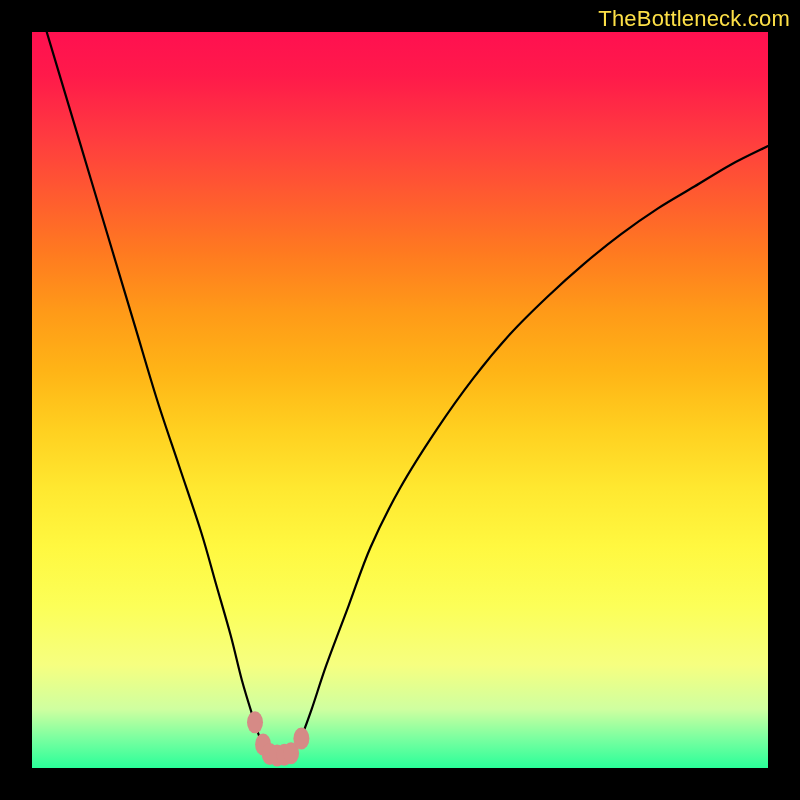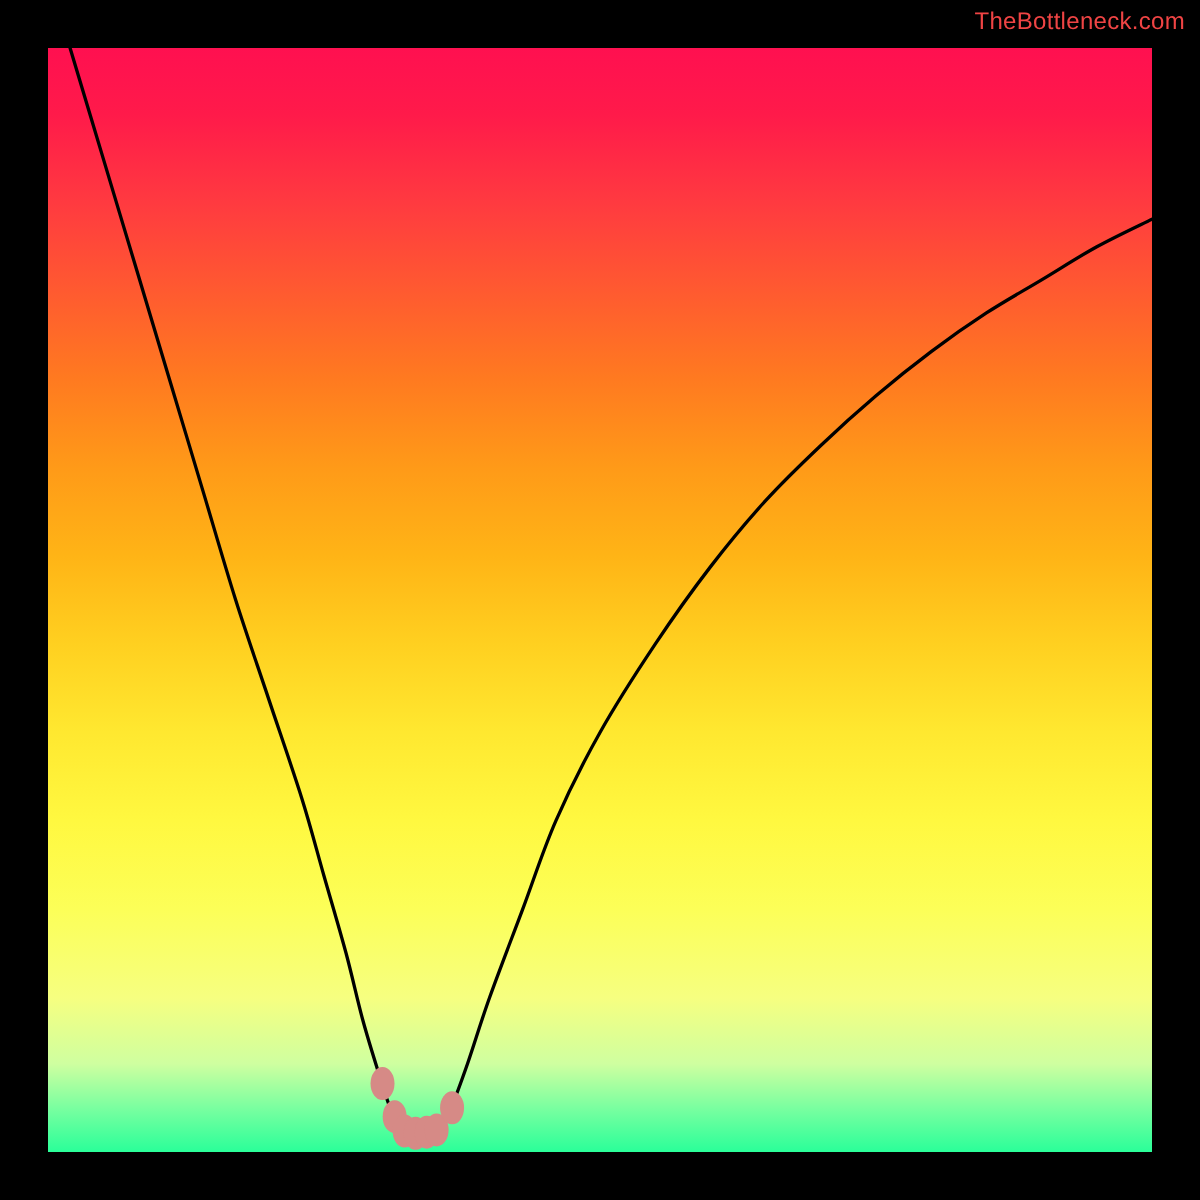--- a/index.html
+++ b/index.html
@@ -8,22 +8,22 @@
     height: 800px;
     background: #000;
     position: relative;
     font-family: Arial, sans-serif;
     overflow: hidden;
   }
   .watermark {
     position: absolute;
     top: 6px;
     right: 10px;
-    color: #ef4444;
-    font-size: 16px;
+    color: #fde047;
+    font-size: 22px;
     font-weight: 400;
     z-index: 10;
     letter-spacing: 0.2px;
   }
   .plot-area {
     position: absolute;
     left: 32px;
     top: 32px;
     width: 736px;
     height: 736px;

